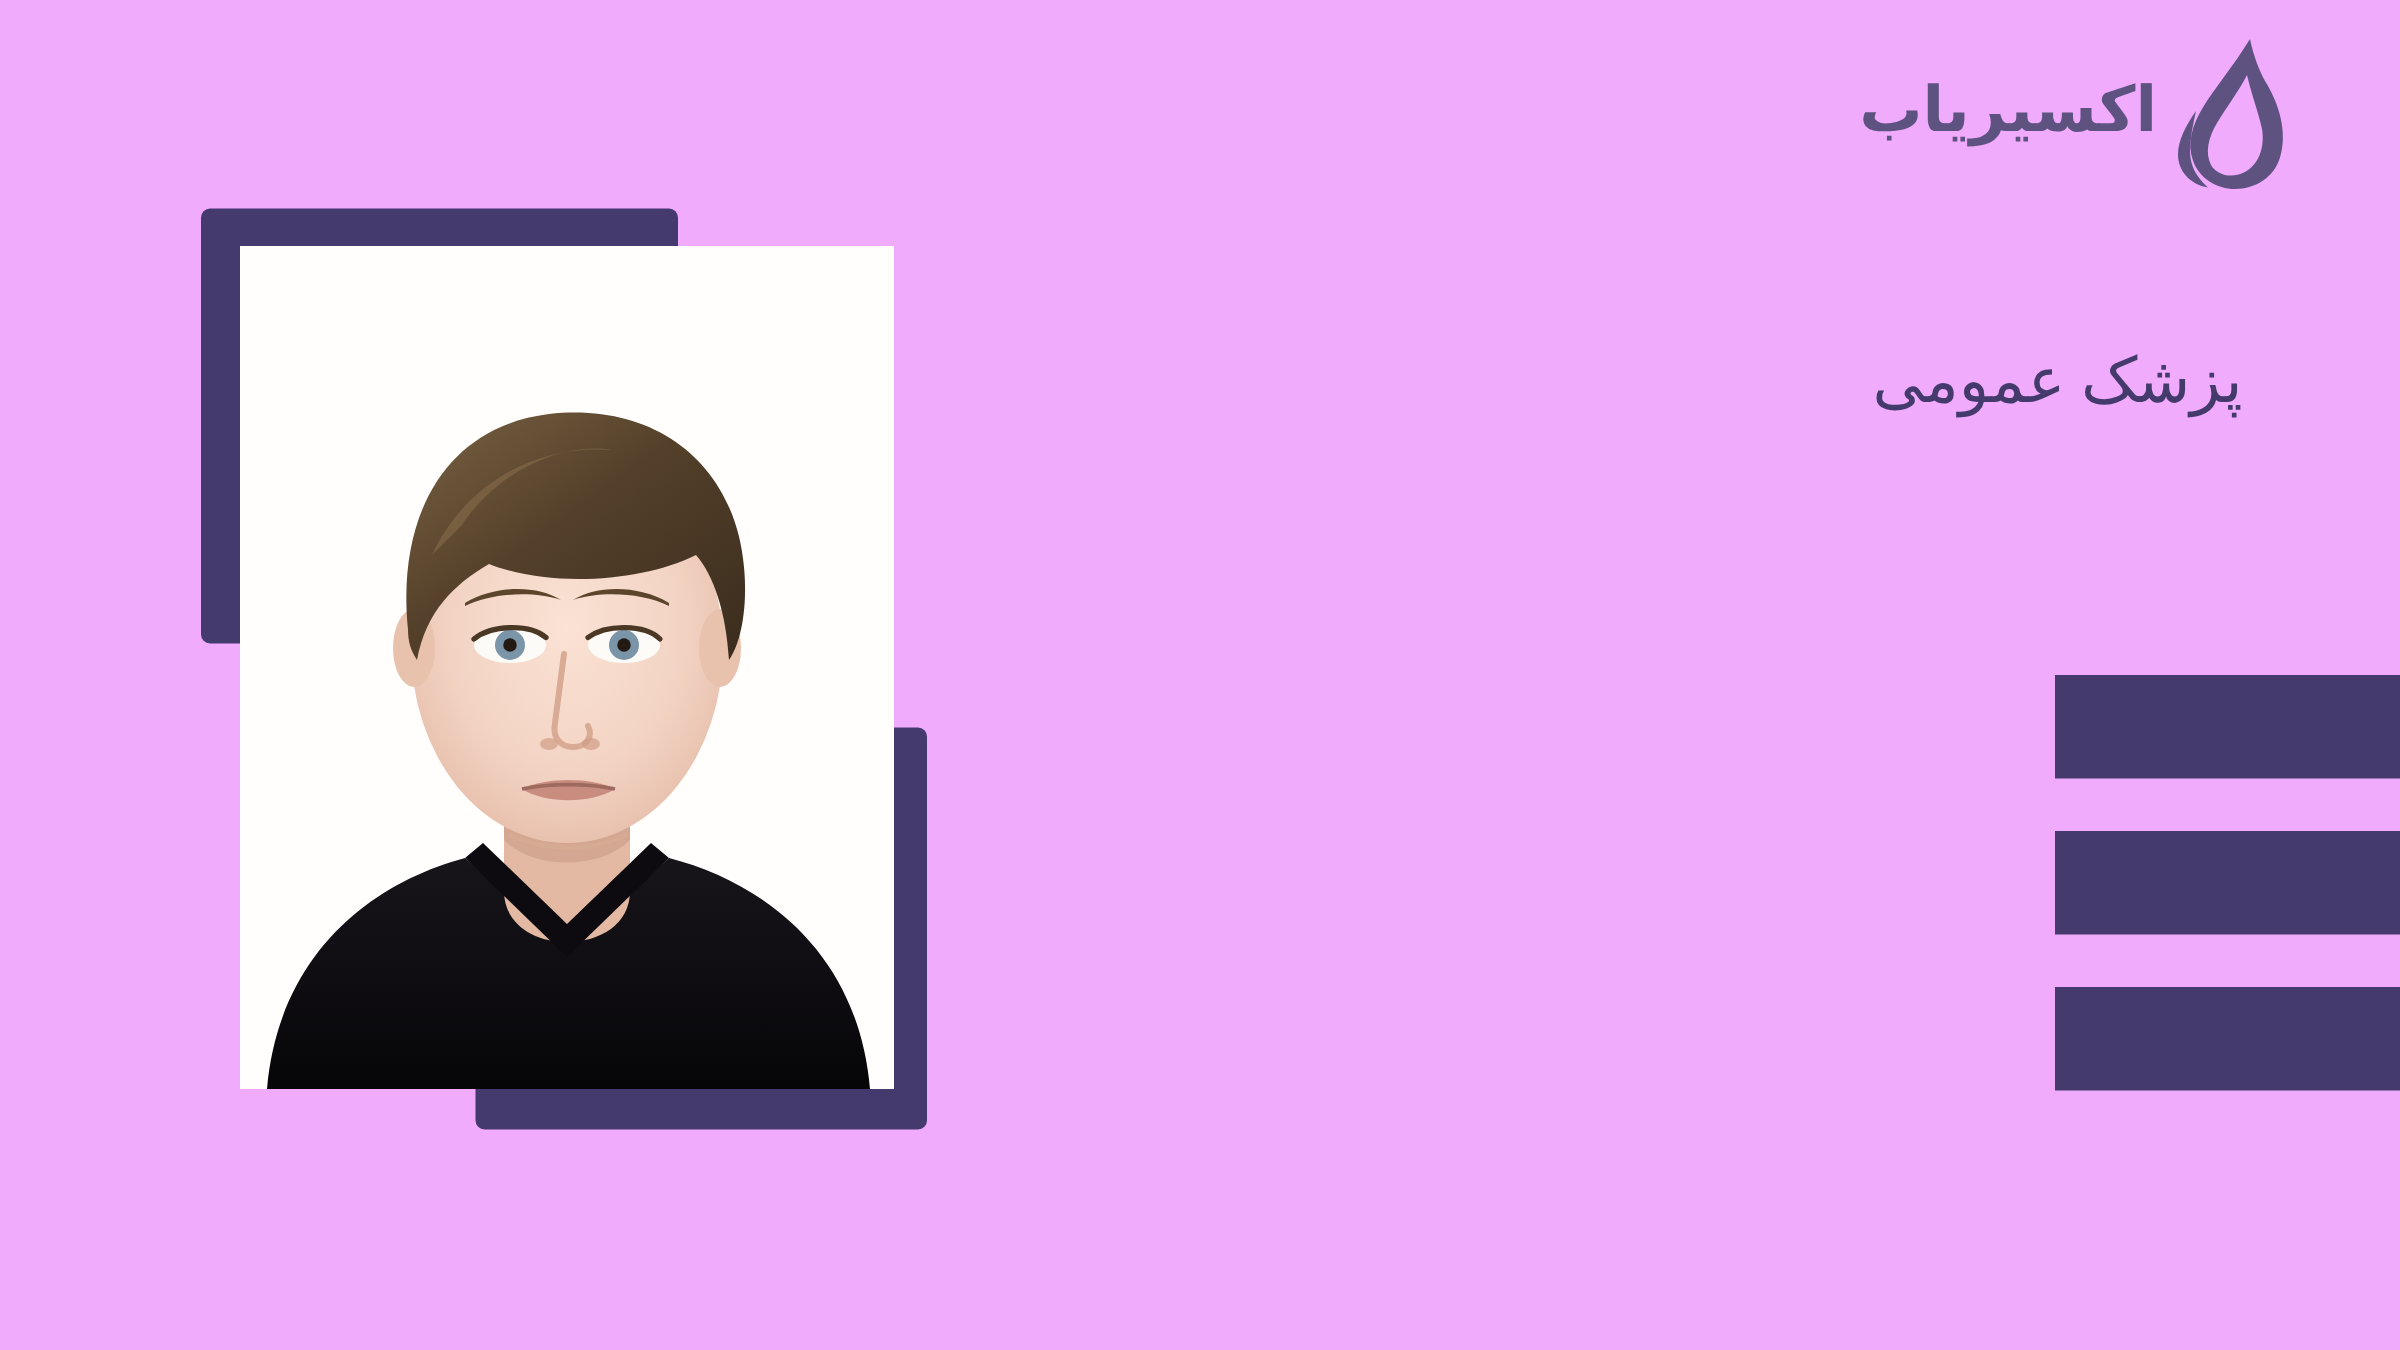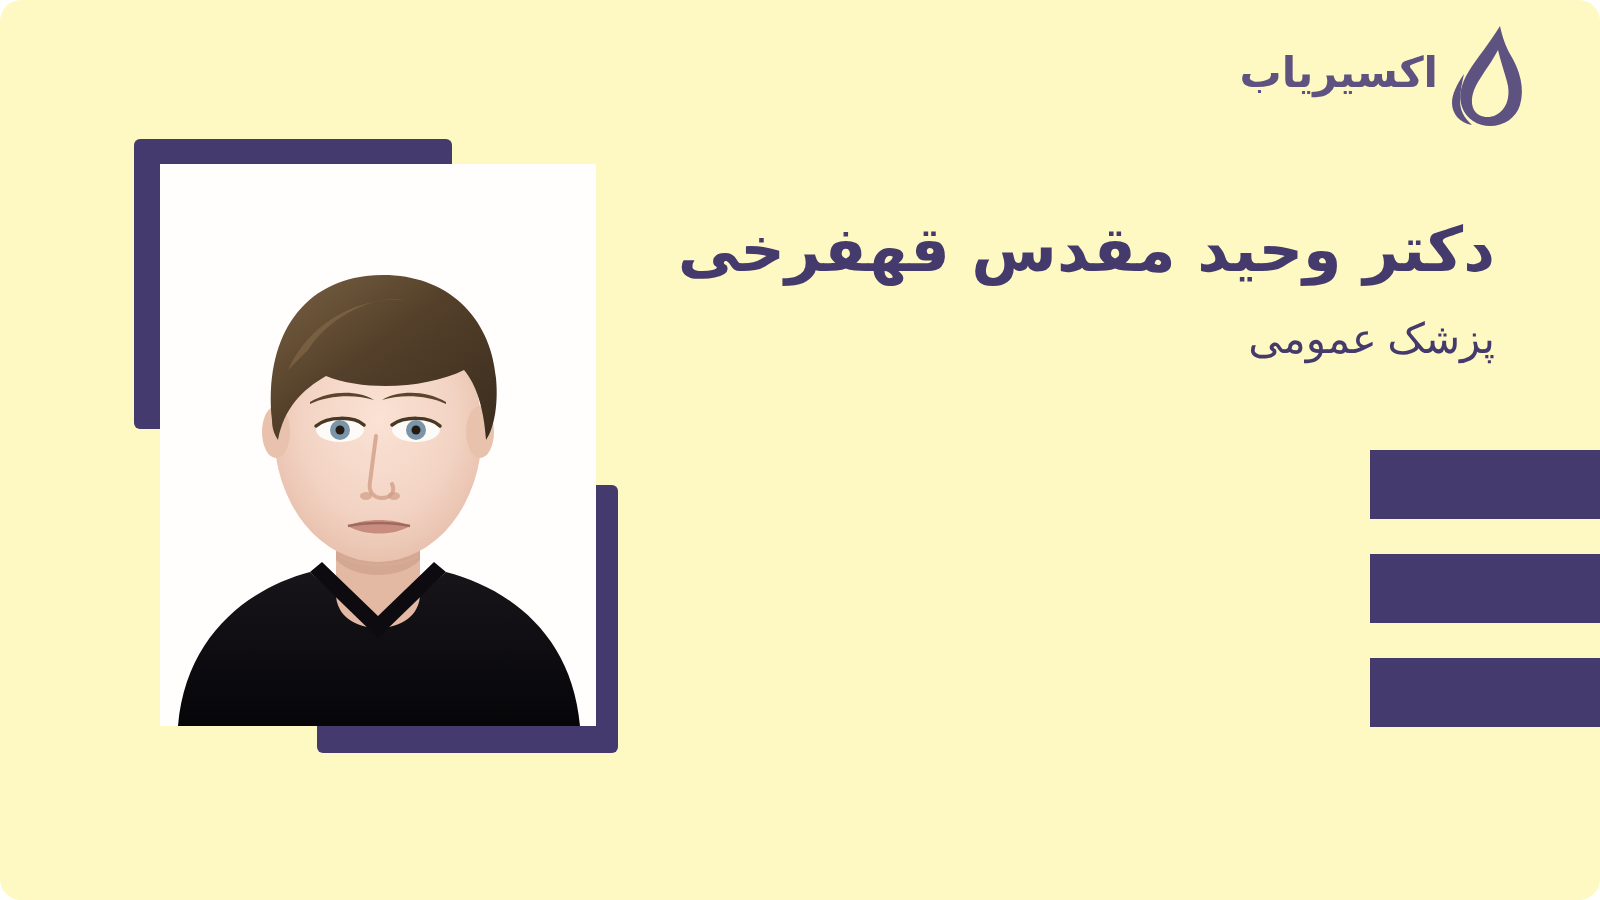--- a/index.html
+++ b/index.html
@@ -11,22 +11,21 @@
     width: 1600px;
     height: 900px;
     overflow: hidden;
     font-family: "DejaVu Sans", "Liberation Sans", sans-serif;
   }
 
   #canvas {
     position: relative;
     width: 1600px;
     height: 900px;
-    background: #fef9c3;
-    border-radius: 21px;
+    background: #f0abfc;
   }
 
   
   .brand {
     position: absolute;
     top: 24px;
     right: 72px;
     display: flex;
     flex-direction: row;
     align-items: center;
@@ -237,21 +236,20 @@
 
         <path d="M188 362 C 204 354, 234 354, 250 362 C 234 372, 204 372, 188 362 Z" fill="#c98d80"></path>
         <path d="M188 362 C 206 358, 232 358, 250 362" stroke="#9e6a5e" stroke-width="2.5" fill="none"></path>
 
         <path d="M180 392 C 200 404, 238 404, 258 392" stroke="#dbab95" stroke-width="3" fill="none" opacity="0.6"></path>
       </svg>
     </div>
   </div>
 
   <div class="text-block">
-    <h1 class="doctor-name">دکتر وحید مقدس قهفرخی</h1>
     <div class="doctor-specialty">پزشک عمومی</div>
   </div>
 
   <div class="bars">
     <div class="bar"></div>
     <div class="bar"></div>
     <div class="bar"></div>
   </div>
 
 </div>

